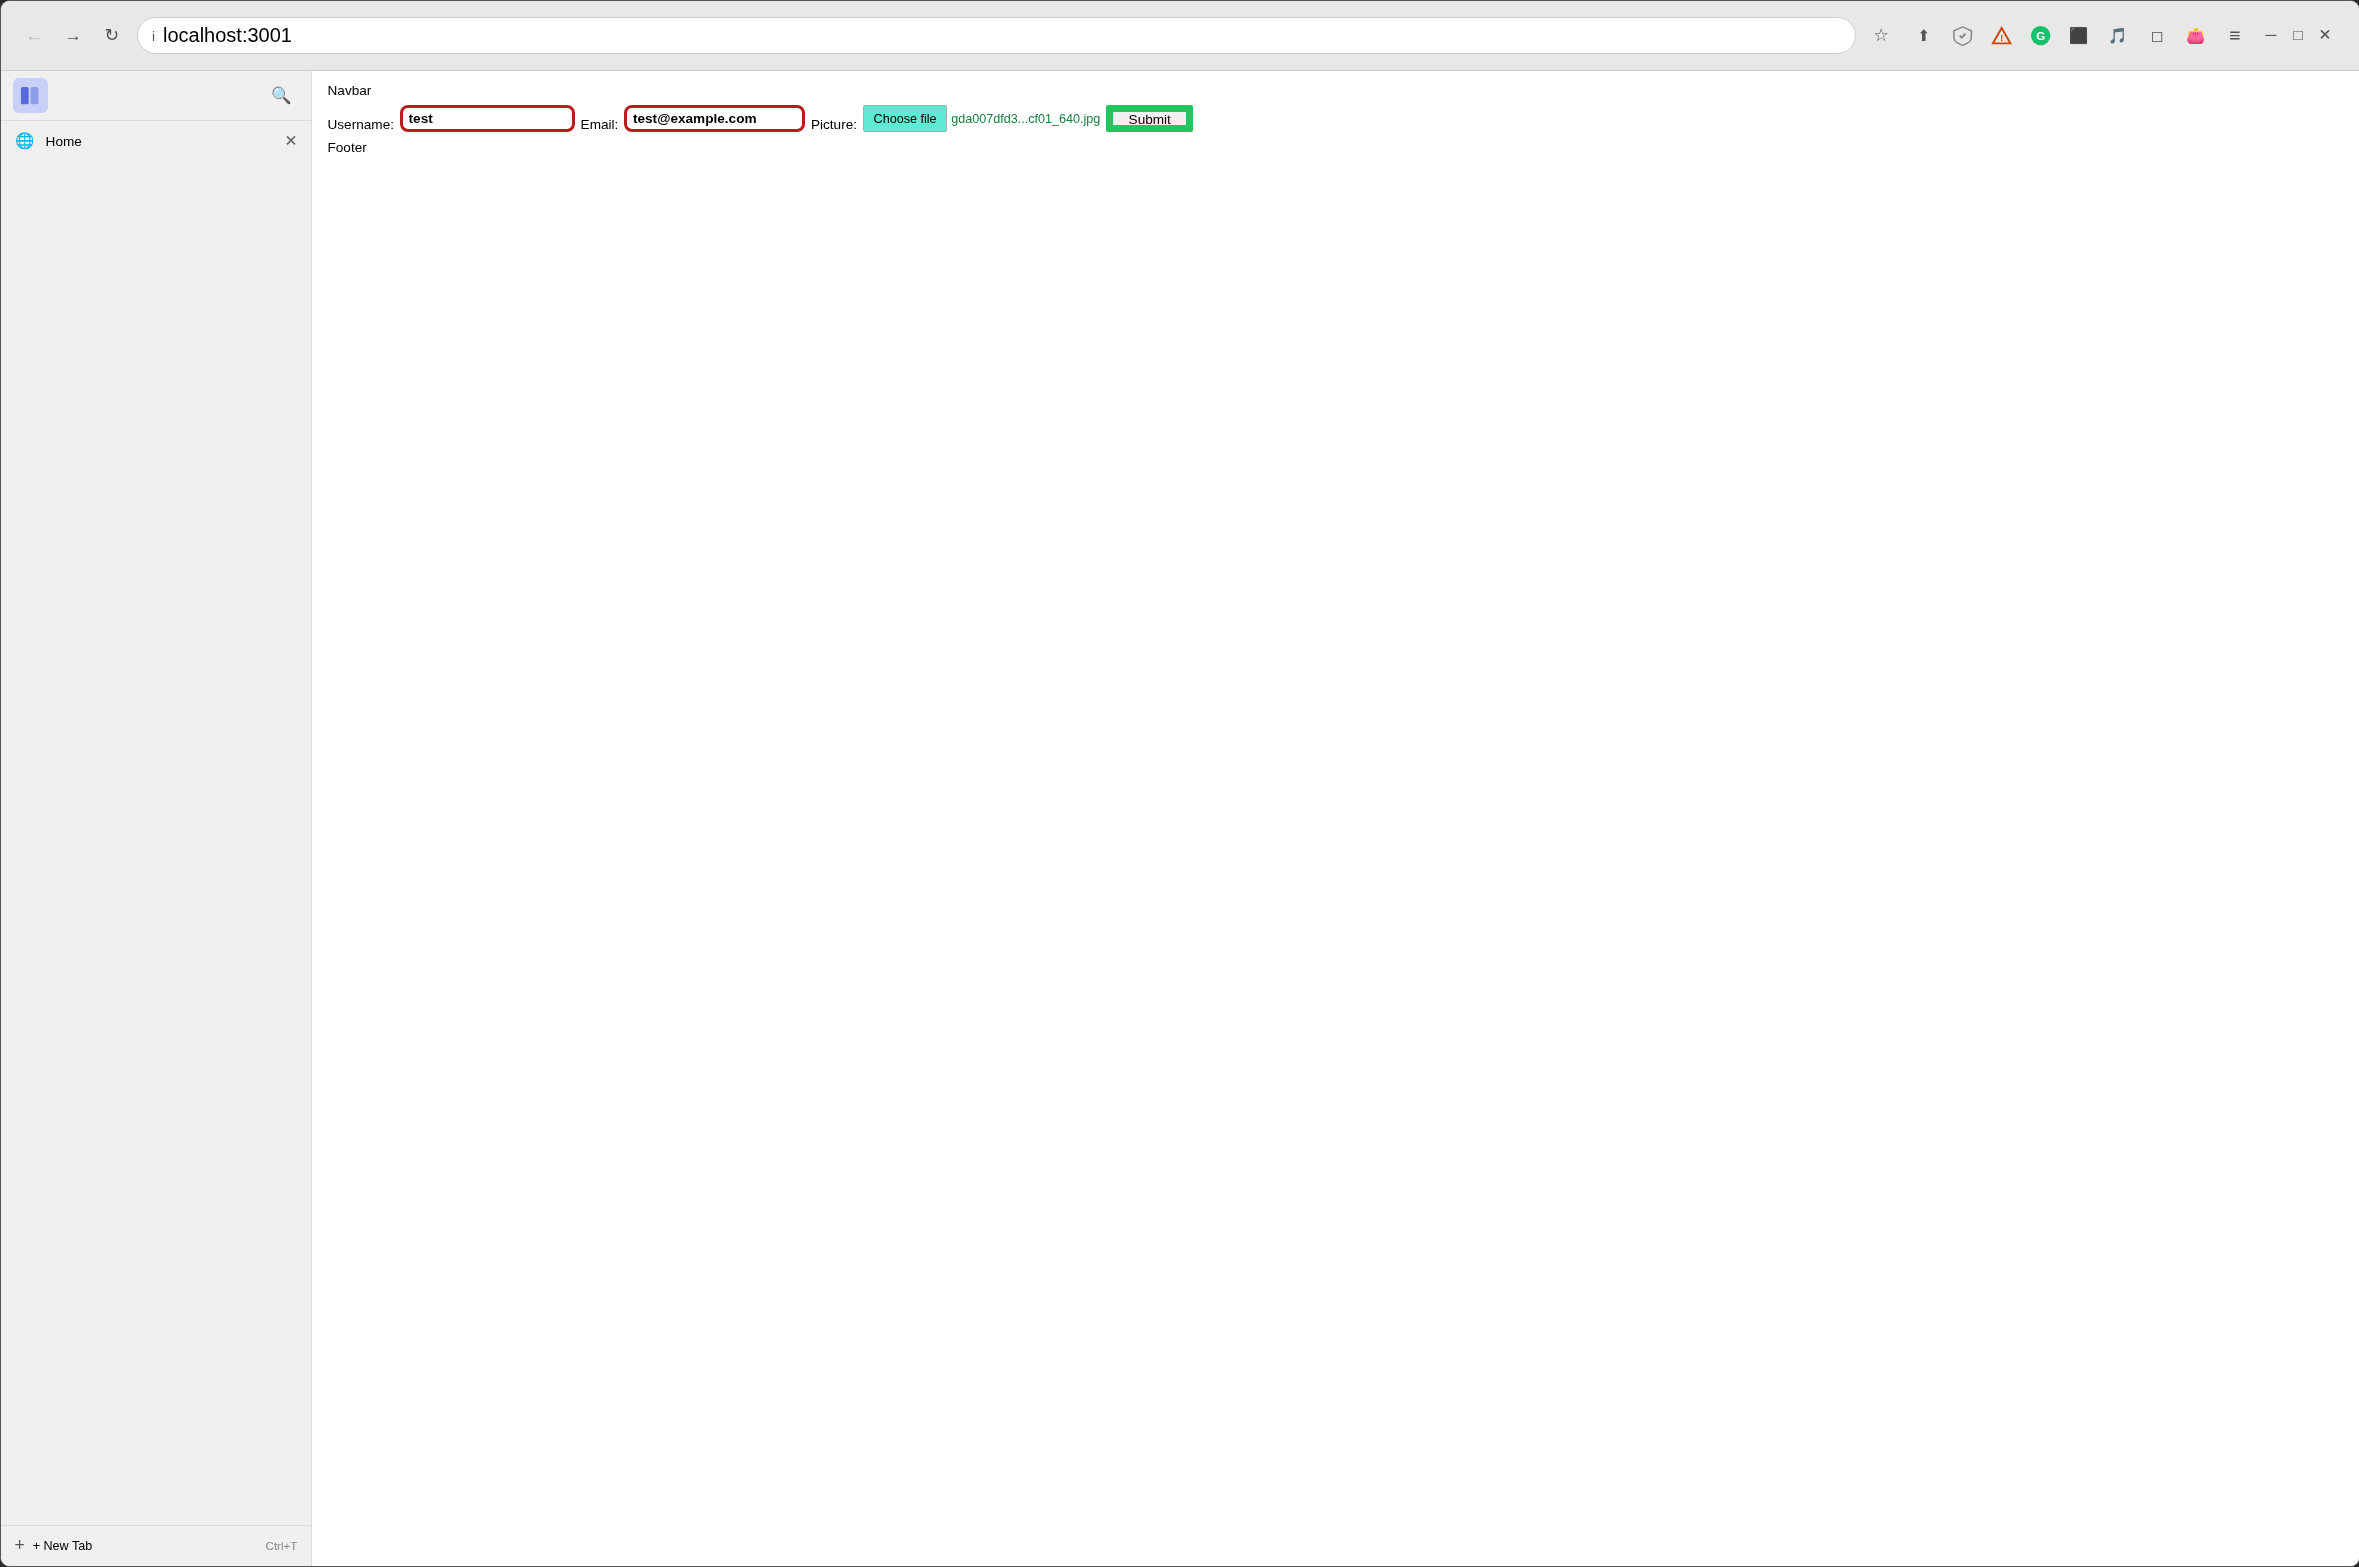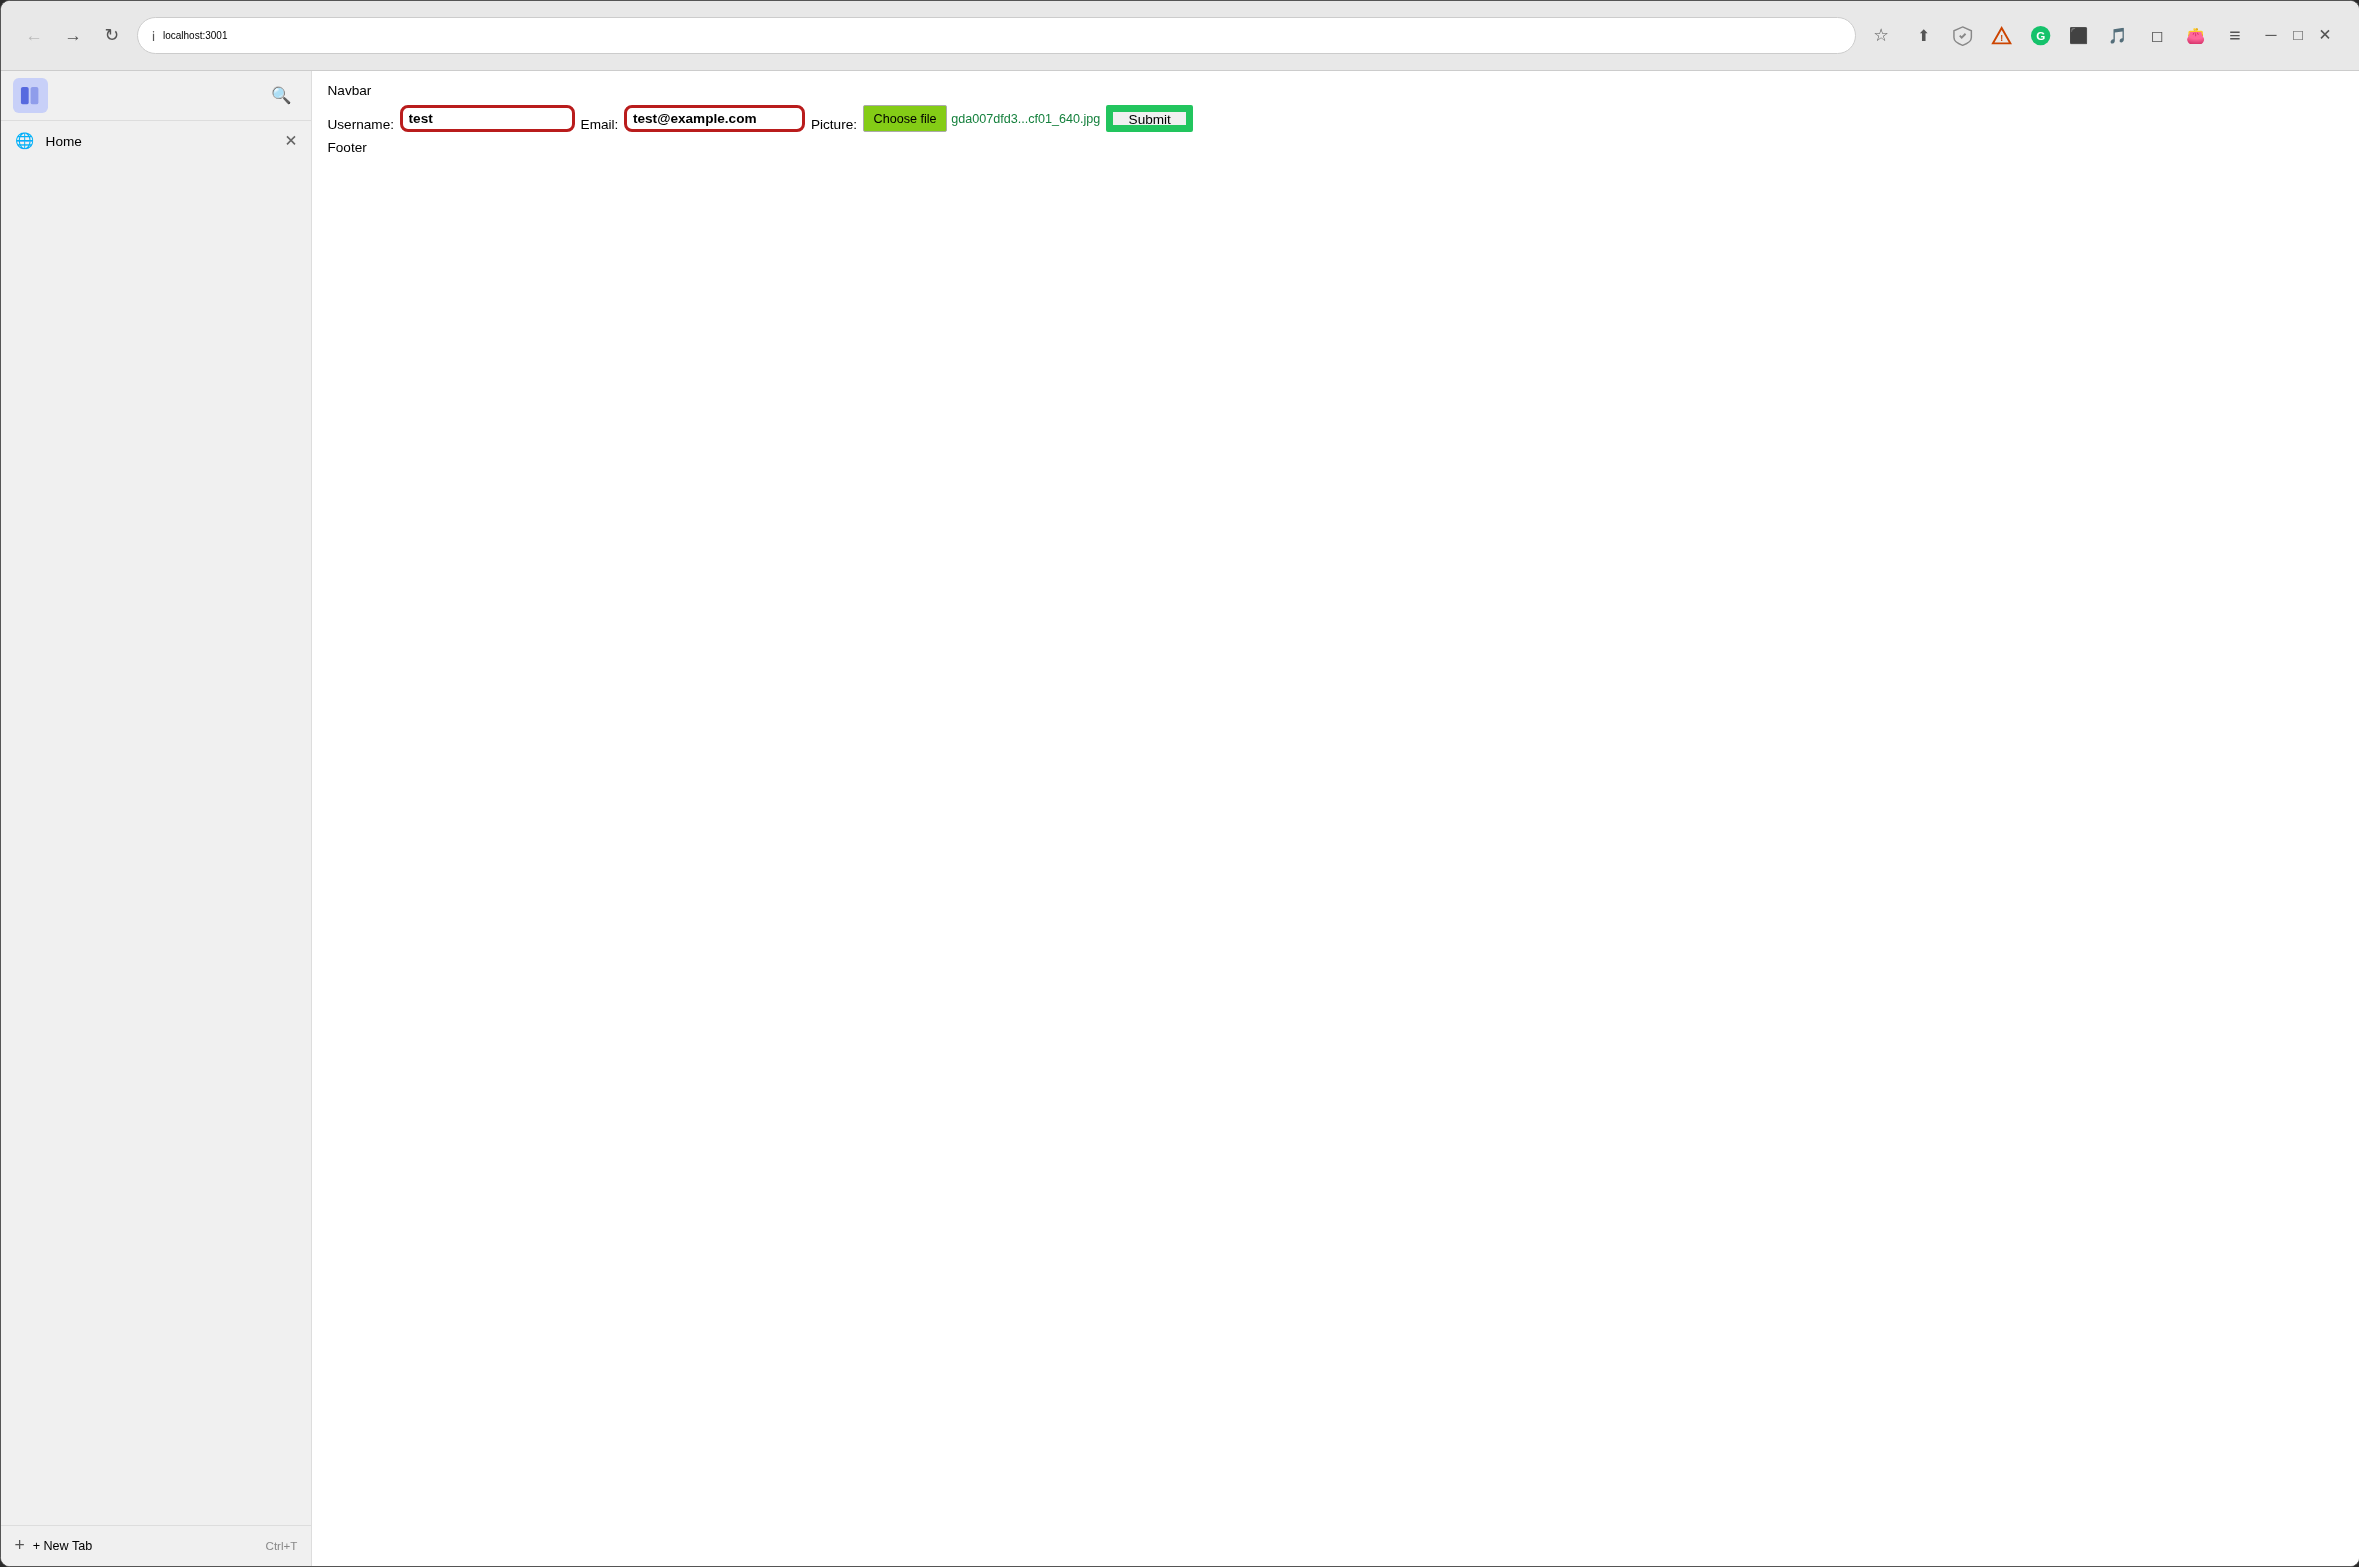--- a/index.html
+++ b/index.html
@@ -90,21 +90,21 @@
       border: 1px solid #ccc;
       border-radius: 19.4px;
       display: flex;
       align-items: center;
       padding: 0 13.6px;
       gap: 7.8px;
     }
 
     .address-bar-text {
       flex: 1;
-      font-size: 10px;
+      font-size: 20px;
       color: #000;
     }
 
     .toolbar-icons {
       display: flex;
       align-items: center;
       gap: 3.9px;
     }
 
     .toolbar-icon-btn {
@@ -235,21 +235,21 @@
 
     .file-input-wrapper {
       display: flex;
       align-items: center;
       gap: 3.9px;
     }
 
     .choose-file-btn {
       height: 27px;
       padding: 0 9.7px;
-      background: #84cc16;
+      background: #5eead4;
       border: 1px solid #aaa;
       border-radius: 1.9px;
       cursor: pointer;
       font-size: 12.6px;
     }
 
     .file-name-display {
       font-size: 12.6px;
       color: #15803d;
     }

